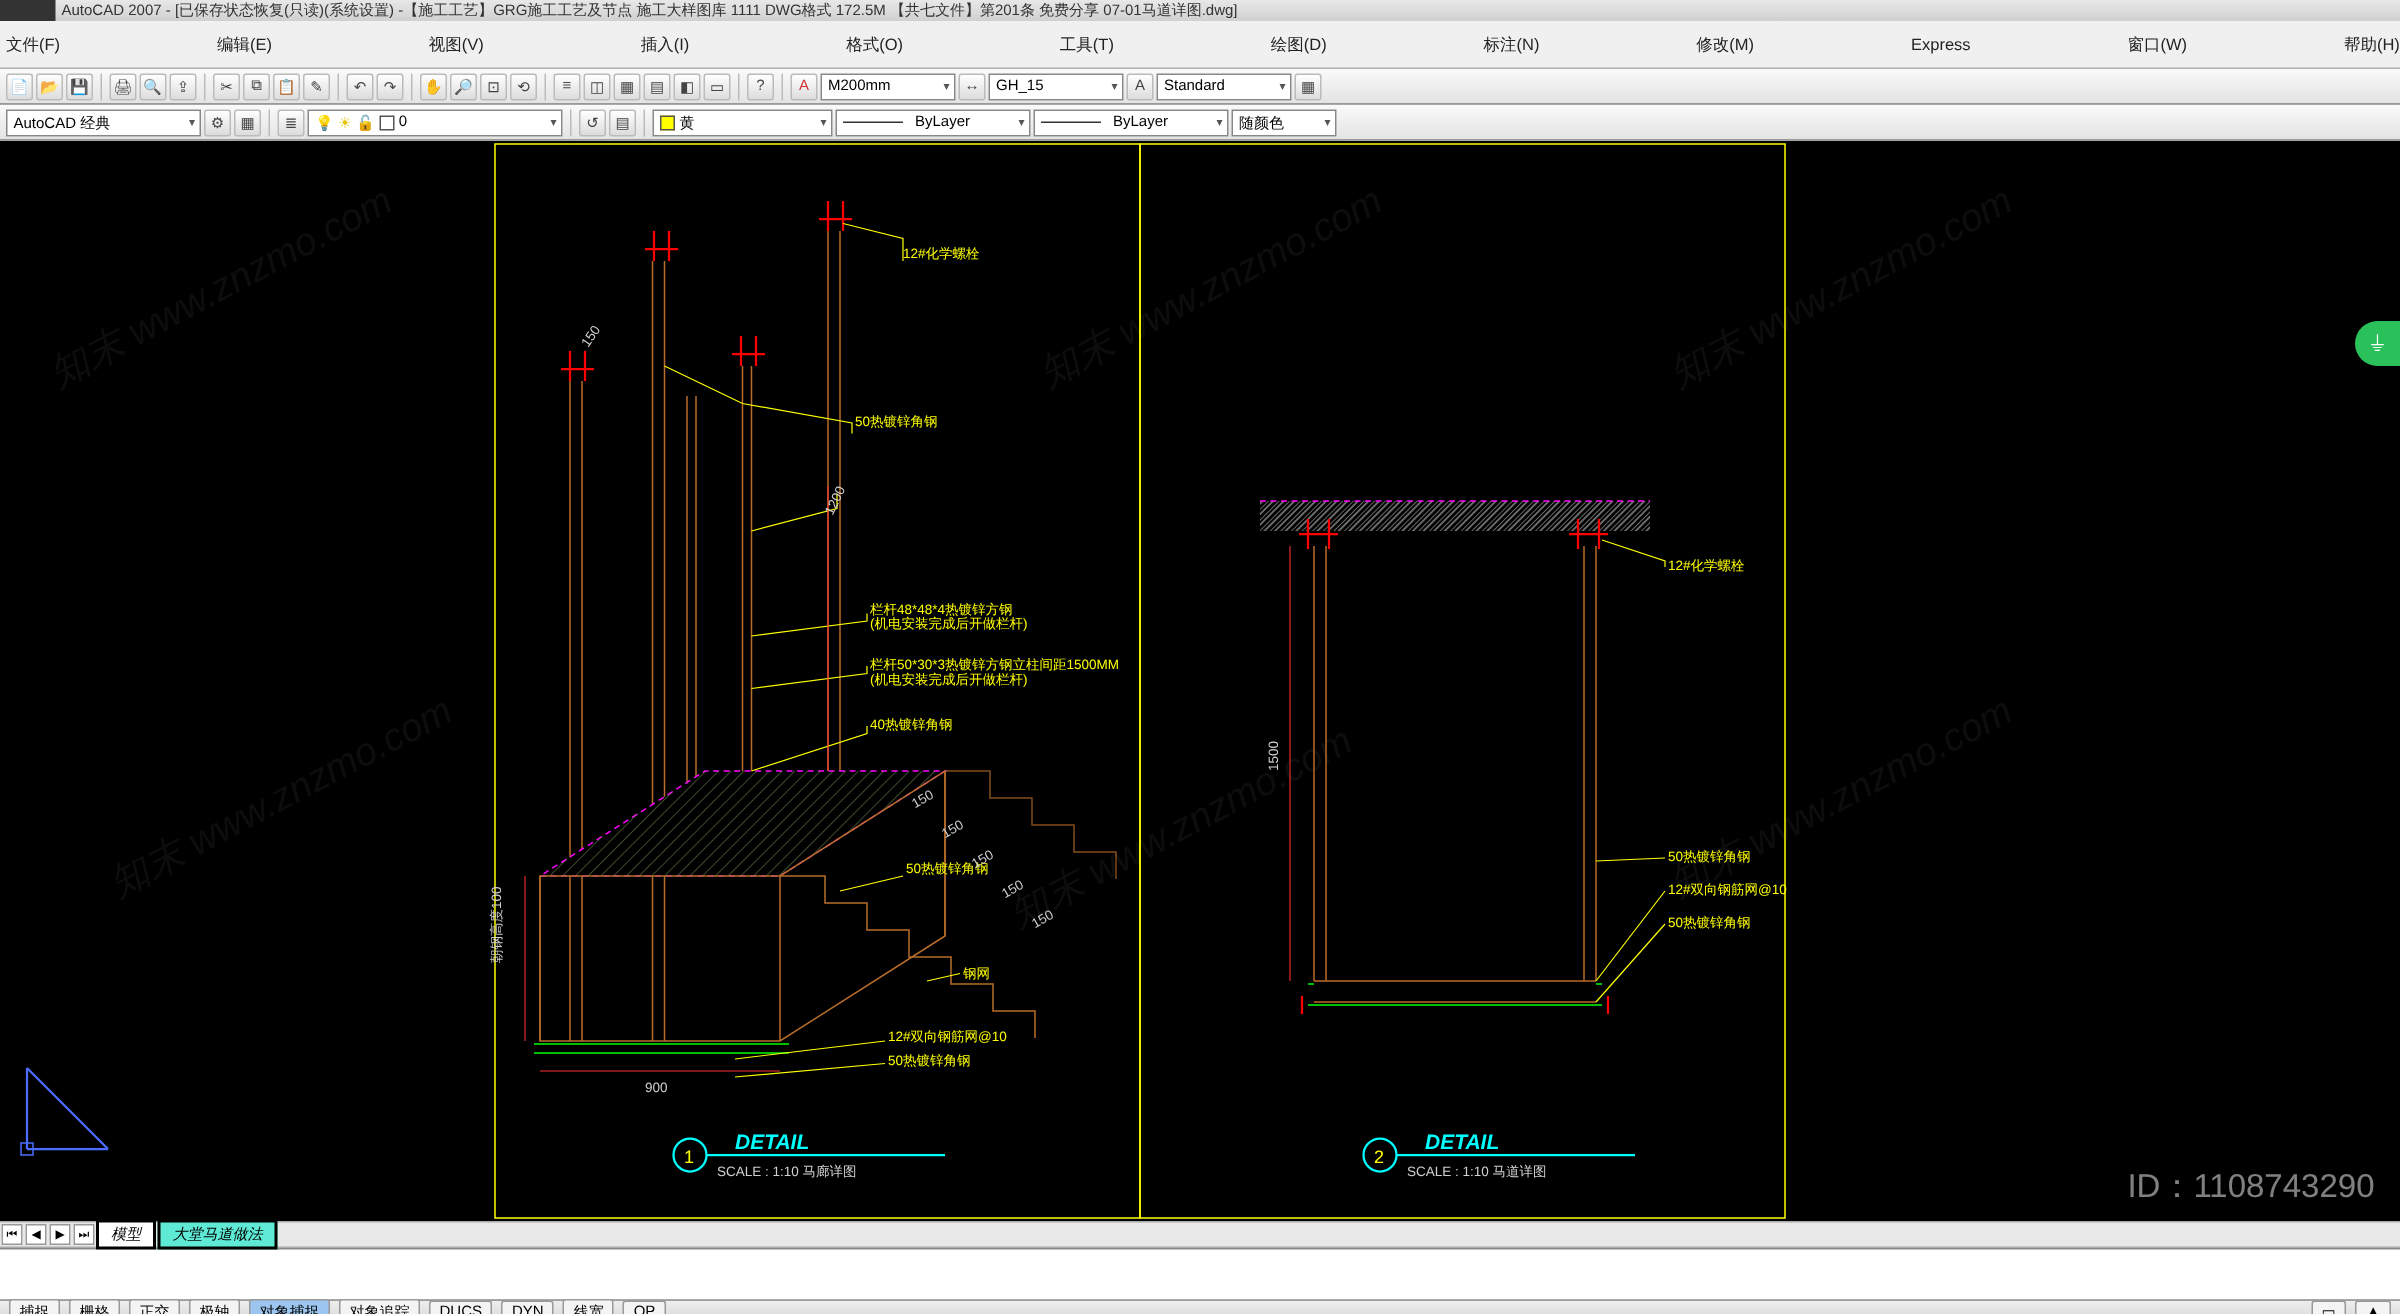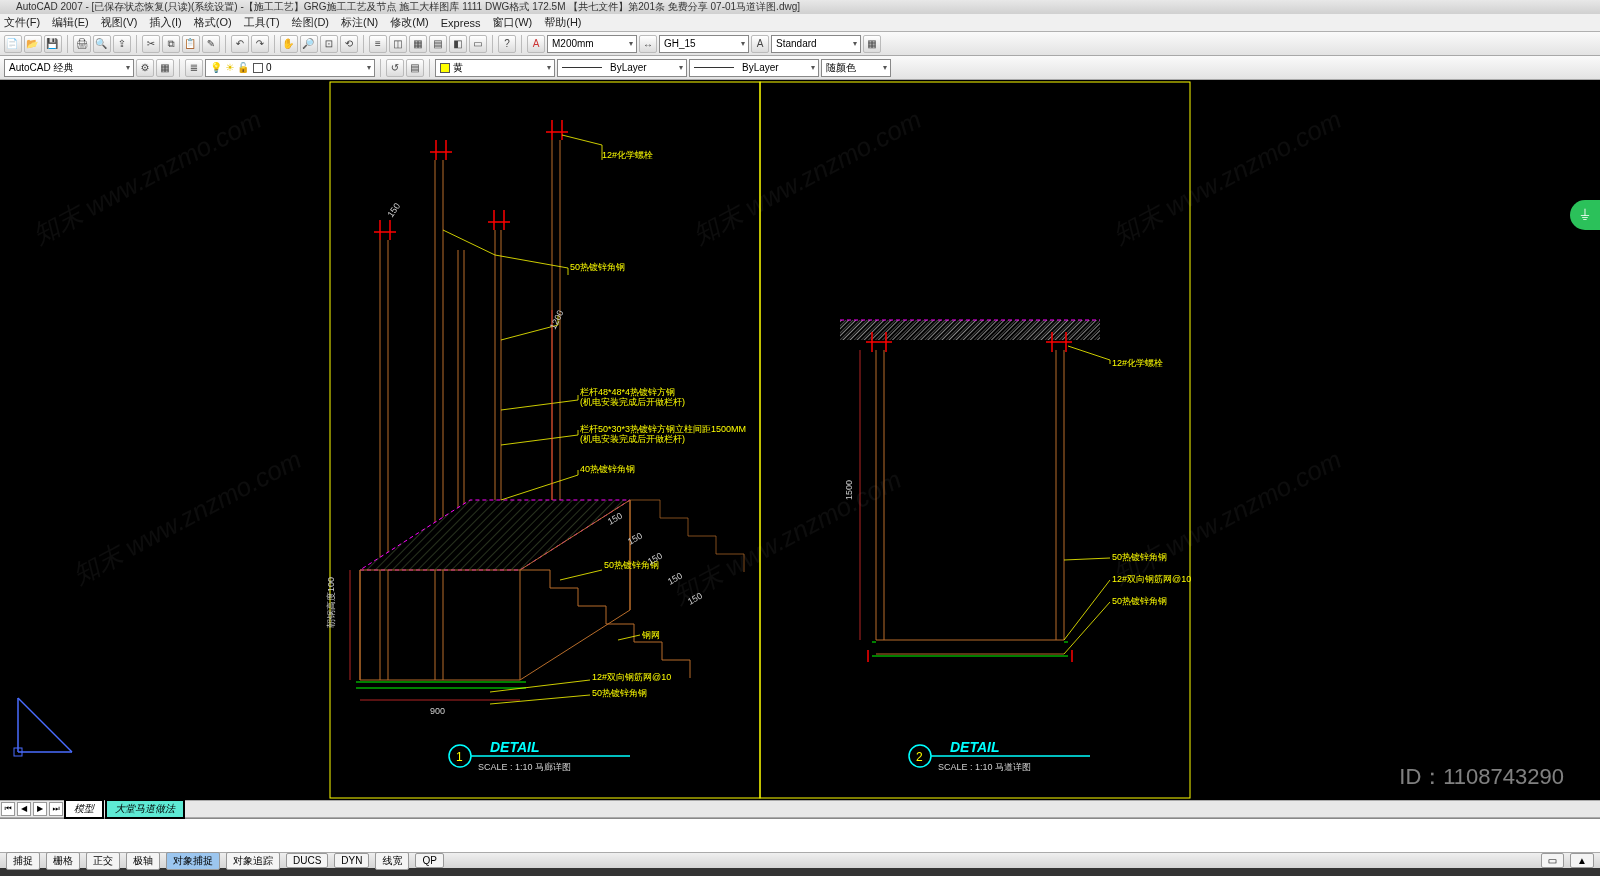--- a/index.html
+++ b/index.html
@@ -1,18 +1,18 @@
 <!DOCTYPE html>
 <html><head>
 <meta charset="utf-8">
 <style>
 * { margin: 0; padding: 0; box-sizing: border-box; font-family: "Microsoft YaHei", SimSun, Arial, sans-serif; }
 html, body { width: 1600px; height: 876px; overflow: hidden; background: #333; }
-.titlebar { height: 14px; background: linear-gradient(#e8e8e8,#d0d0d0); font-size: 10px; color: #333; padding-left: 16px; white-space: nowrap; overflow: hidden; }
-.menubar { height: 18px; background: #f0f0f0; display: flex; align-items: center; font-size: 11px; color: #222; padding-left: 4px; gap: 12px; border-bottom: 1px solid #b0b0b0; }
+.titlebar { height: 14px; background: linear-gradient(#e8e8e8,#d0d0d0); font-size: 10px; color: #333; padding-left: 4px; white-space: nowrap; overflow: hidden; margin-left: 37px; }
+.menubar { height: 32px; background: #f0f0f0; display: flex; align-items: center; font-size: 11px; color: #222; padding-left: 4px; gap: 12px; border-bottom: 1px solid #b0b0b0; justify-content: space-between; }
 .menubar span { cursor: default; }
 .toolbar { height: 24px; background: linear-gradient(#fafafa,#e3e3e3); border-bottom: 1px solid #a8a8a8; display: flex; align-items: center; padding: 0 4px; gap: 2px; }
 .tbtn { width: 18px; height: 18px; background: linear-gradient(#fff,#dcdcdc); border: 1px solid #bbb; border-radius: 2px; display: flex; align-items: center; justify-content: center; font-size: 10px; color: #444; }
 .sep { width: 1px; height: 18px; background: #bbb; margin: 0 3px; }
 .combo { height: 18px; background: #fff; border: 1px solid #888; font-size: 10px; padding: 0 4px; display: inline-flex; align-items: center; min-width: 80px; position: relative; }
 .combo::after { content: "▾"; position: absolute; right: 3px; font-size: 8px; color: #555; }
 .layerbox { display: inline-flex; align-items: center; gap: 3px; }
 .swatch { width: 10px; height: 10px; border: 1px solid #555; }
 .canvas-wrap { position: relative; width: 1600px; height: 720px; background: #000; }
 .canvas { position: absolute; inset: 0; }
@@ -20,21 +20,21 @@
 .ucs svg line { stroke: #4a6cff; stroke-width: 1.5; }
 .tabs { height: 18px; background: #e8e8e8; display: flex; align-items: center; font-size: 10px; border-top: 1px solid #aaa; border-bottom: 1px solid #aaa; }
 .tab-arrow { width: 14px; height: 14px; background: #fff; border: 1px solid #999; margin: 0 1px; text-align: center; font-size: 8px; line-height: 12px; }
 .tab { padding: 1px 8px; background: #fff; border: 2px solid #000000; margin-right: 1px; font-style: italic; }
 .tab.active { background: #5eead4; }
 .cmd { background: #fff; color: #000; font-size: 11px; padding: 2px 6px; border-top: 1px solid #888; height: 34px; display: flex; flex-direction: column; justify-content: center; font-family: Consolas, monospace; }
 .status { height: 16px; background: linear-gradient(#efefef,#d5d5d5); display: flex; align-items: center; font-size: 10px; gap: 6px; padding: 0 6px; border-top: 1px solid #aaa; }
 .sbtn { padding: 1px 6px; background: #f4f4f4; border: 1px solid #999; border-radius: 2px; font-size: 10px; }
 .watermark { position: absolute; color: rgba(255,255,255,0.05); font-size: 26px; font-style: italic; transform: rotate(-28deg); pointer-events: none; white-space: nowrap; }
 .bigmark { position: absolute; right: 20px; bottom: 30px; font-size: 48px; color: rgba(255,255,255,0.28); font-weight: 300; pointer-events: none; }
-.idmark { position: absolute; right: 36px; bottom: 8px; font-size: 22px; color: rgba(255,255,255,0.5); pointer-events: none; text-align: center; }
+.idmark { position: absolute; right: 17px; bottom: 8px; font-size: 22px; color: rgba(255,255,255,0.5); pointer-events: none; text-align: center; }
 .wifi-icon { position: absolute; right: 0; top: 120px; width: 30px; height: 30px; background: #2bc15a; border-radius: 50% 0 0 50%; display: flex; align-items: center; justify-content: center; color: #fff; font-size: 14px; }
 .drawing-frame { stroke: #ffff00; stroke-width: 1; fill: none; }
 .det-line { stroke: #b86d2a; stroke-width: 1; }
 .det-red { stroke: #ff0000; stroke-width: 1.5; }
 .det-green { stroke: #00ff00; stroke-width: 1; }
 .det-cyan { stroke: #00ffff; stroke-width: 1.5; }
 .det-mag { stroke: #ff00ff; stroke-width: 1; stroke-dasharray: 4 3; }
 .det-yellow { fill: #ffff00; font-size: 9px; font-family: SimSun, sans-serif; }
 .det-cyan-t { fill: #00ffff; font-size: 14px; font-weight: bold; font-style: italic; font-family: Arial; }
 .det-white { fill: #d0d0d0; font-size: 9px; }

